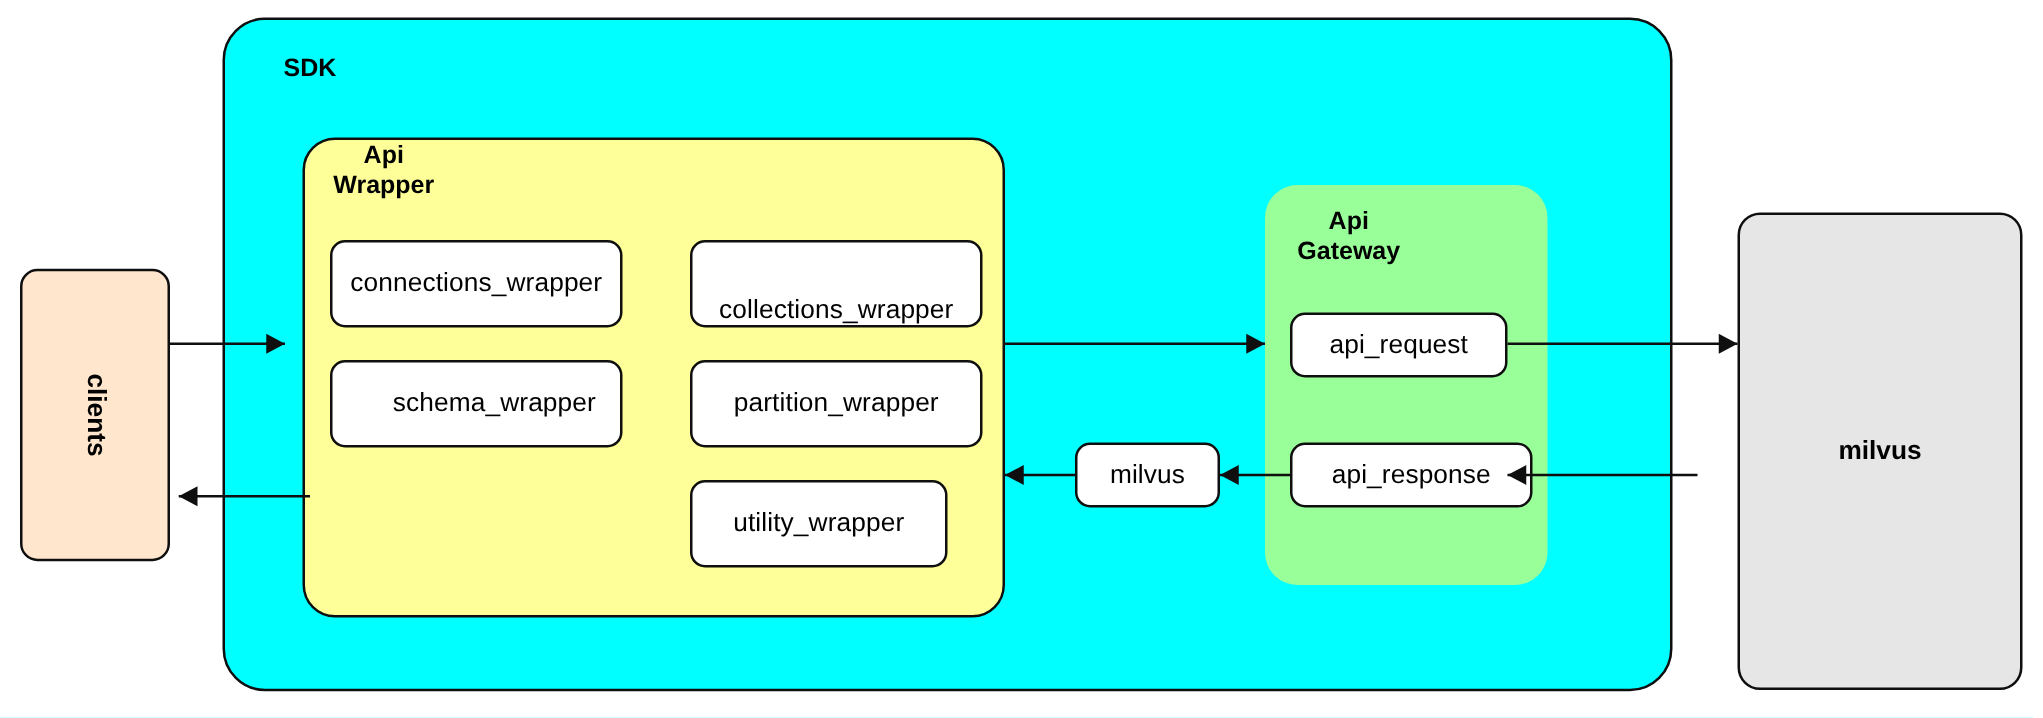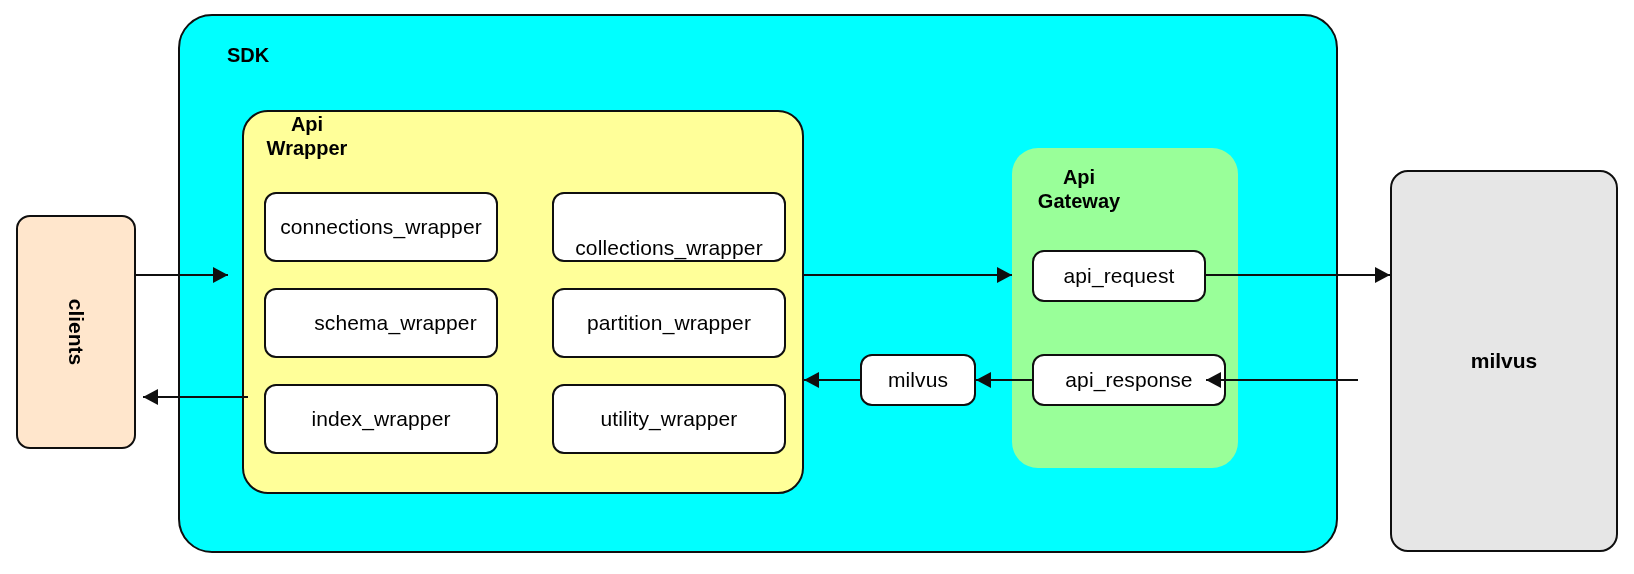--- a/index.html
+++ b/index.html
@@ -124,25 +124,22 @@
   </div>
 
   <div class="box leaf" style="left:264px; top:288px; width:234px; height:70px;padding-left:29px;">
     <span>schema_wrapper</span>
   </div>
 
   <div class="box leaf" style="left:552px; top:288px; width:234px; height:70px;">
     <span>partition_wrapper</span>
   </div>
 
-  <div class="box leaf" style="left:264px; top:384px; width:234px; height:70px;">
-    <span>index_wrapper</span>
-  </div>
 
-  <div class="box leaf" style="left:552px; top:384px; width:234px; height:70px;">
+  <div class="box leaf" style="left:552px; top:384px; width:206px; height:70px;">
     <span>utility_wrapper</span>
   </div>
 
   <div class="box container-gateway" style="left:1012px; top:148px; width:226px; height:320px;"></div>
 
   <div class="group-title" style="left:1020px; top:166px; width:118px;">Api
 Gateway</div>
 
   <div class="box leaf" style="left:1032px; top:250px; width:174px; height:52px;">
     <span>api_request</span>

